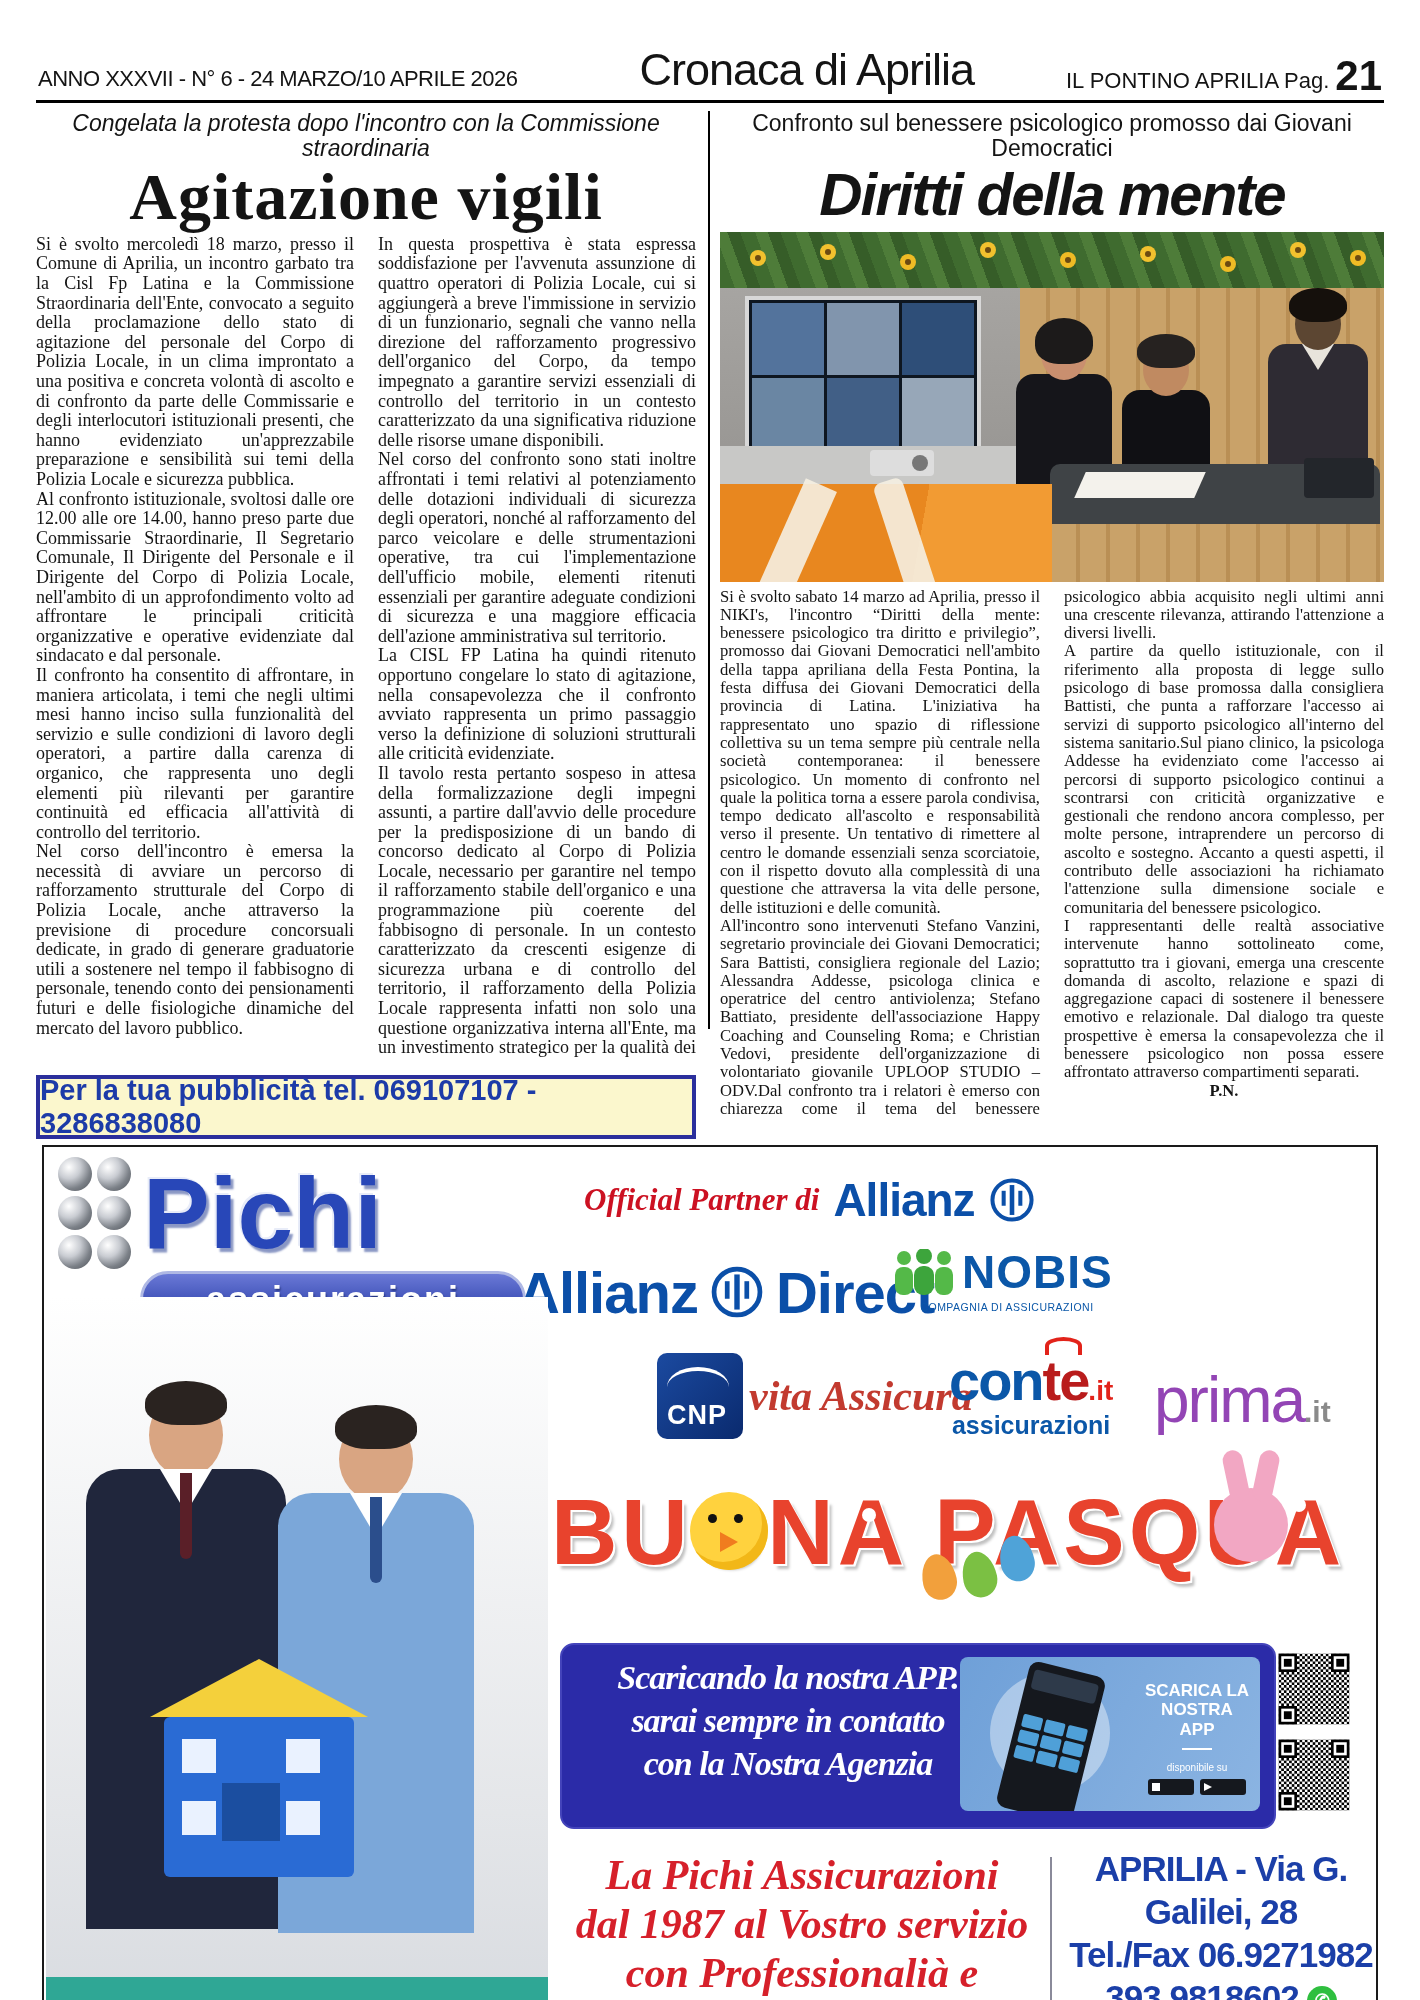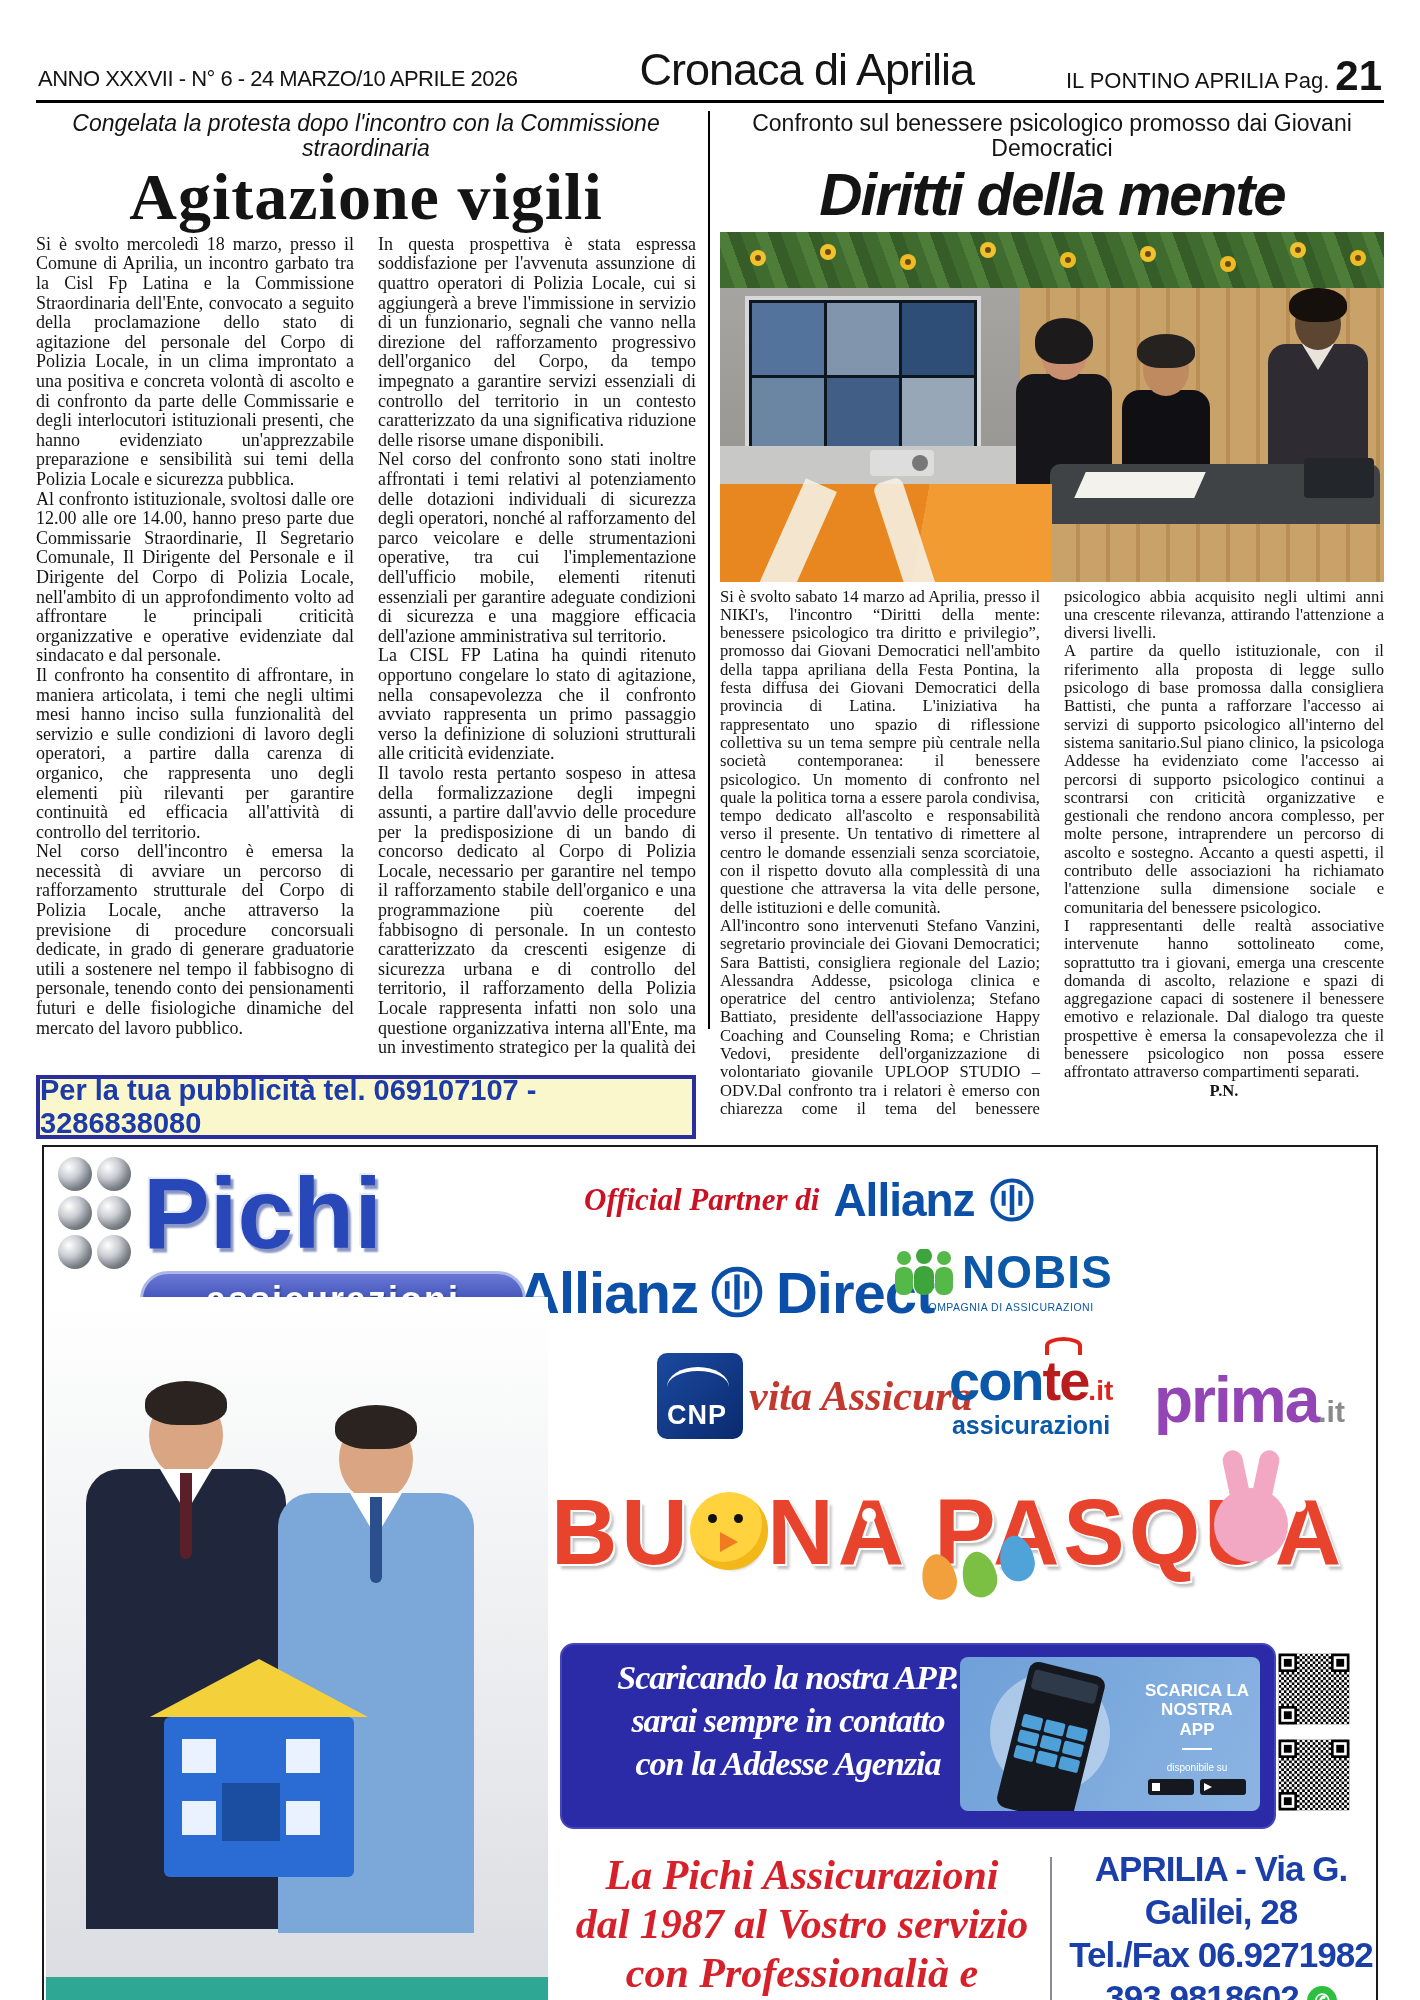--- a/index.html
+++ b/index.html
@@ -118,21 +118,21 @@
   .cnp-script{font-family:"Liberation Serif",serif;font-style:italic;font-weight:bold;
               font-size:42px;color:#C23A2F;margin-left:6px;white-space:nowrap;}
   .logo-conte{position:absolute;left:905px;top:206px;text-align:center;line-height:1;}
   .conte-line{font-weight:bold;font-size:56px;letter-spacing:-2px;}
   .conte-blue{color:#0B57A8;} .conte-red{color:#b91c1c;position:relative;}
   .conte-red:before{content:"";position:absolute;left:2px;right:6px;top:-12px;height:14px;
                     border:4px solid #E2231A;border-bottom:none;border-radius:50% 50% 0 0;}
   .conte-tld{font-size:28px;color:#E2231A;font-weight:bold;letter-spacing:0;}
   .conte-sub{font-size:25px;color:#0B57A8;font-weight:bold;margin-top:4px;letter-spacing:0;}
   .logo-prima{position:absolute;left:1110px;top:216px;display:flex;align-items:baseline;}
-  .prima-name{font-size:64px;font-weight:bold;color:#9345B5;letter-spacing:-2px;}
+  .prima-name{font-size:64px;font-weight:normal;color:#9345B5;letter-spacing:-2px;}
   .prima-tld{font-size:30px;color:#8A8A8A;font-weight:bold;}
 
   
   .easter{position:absolute;left:498px;top:321px;width:812px;height:145px;}
   .easter-text{position:absolute;left:0;right:0;top:18px;text-align:center;font-weight:bold;
                font-size:92px;letter-spacing:4px;color:#E8432D;line-height:1;
                text-shadow:-2px -2px 0 #fff,2px 2px 0 #fff,4px 5px 3px rgba(0,0,0,.25);}
   .chick{position:absolute;left:148px;top:24px;width:78px;height:78px;border-radius:50%;background:#FFD23E;
          box-shadow:inset -6px -8px 0 #F2B718;}
   .chick:before{content:"";position:absolute;left:30px;top:40px;width:0;height:0;
@@ -404,21 +404,21 @@
           <div class="torso"></div>
         </div>
       <div class="model-house"></div>
       <div class="teal-strip"></div>
     </div>
 
     <div class="app-banner">
       <div class="app-text">
         <div class="app-line">Scaricando la nostra APP.</div>
         <div class="app-line">sarai sempre in contatto</div>
-        <div class="app-line">con la Addesse Agenzia</div>
+        <div class="app-line">con la Nostra Agenzia</div>
       </div>
       <div class="app-panel">
         <div class="halo"></div>
         <div class="phone">
           <div class="phone-top"></div>
           <div class="phone-grid">
               <span></span>
               <span></span>
               <span></span>
               <span></span>

